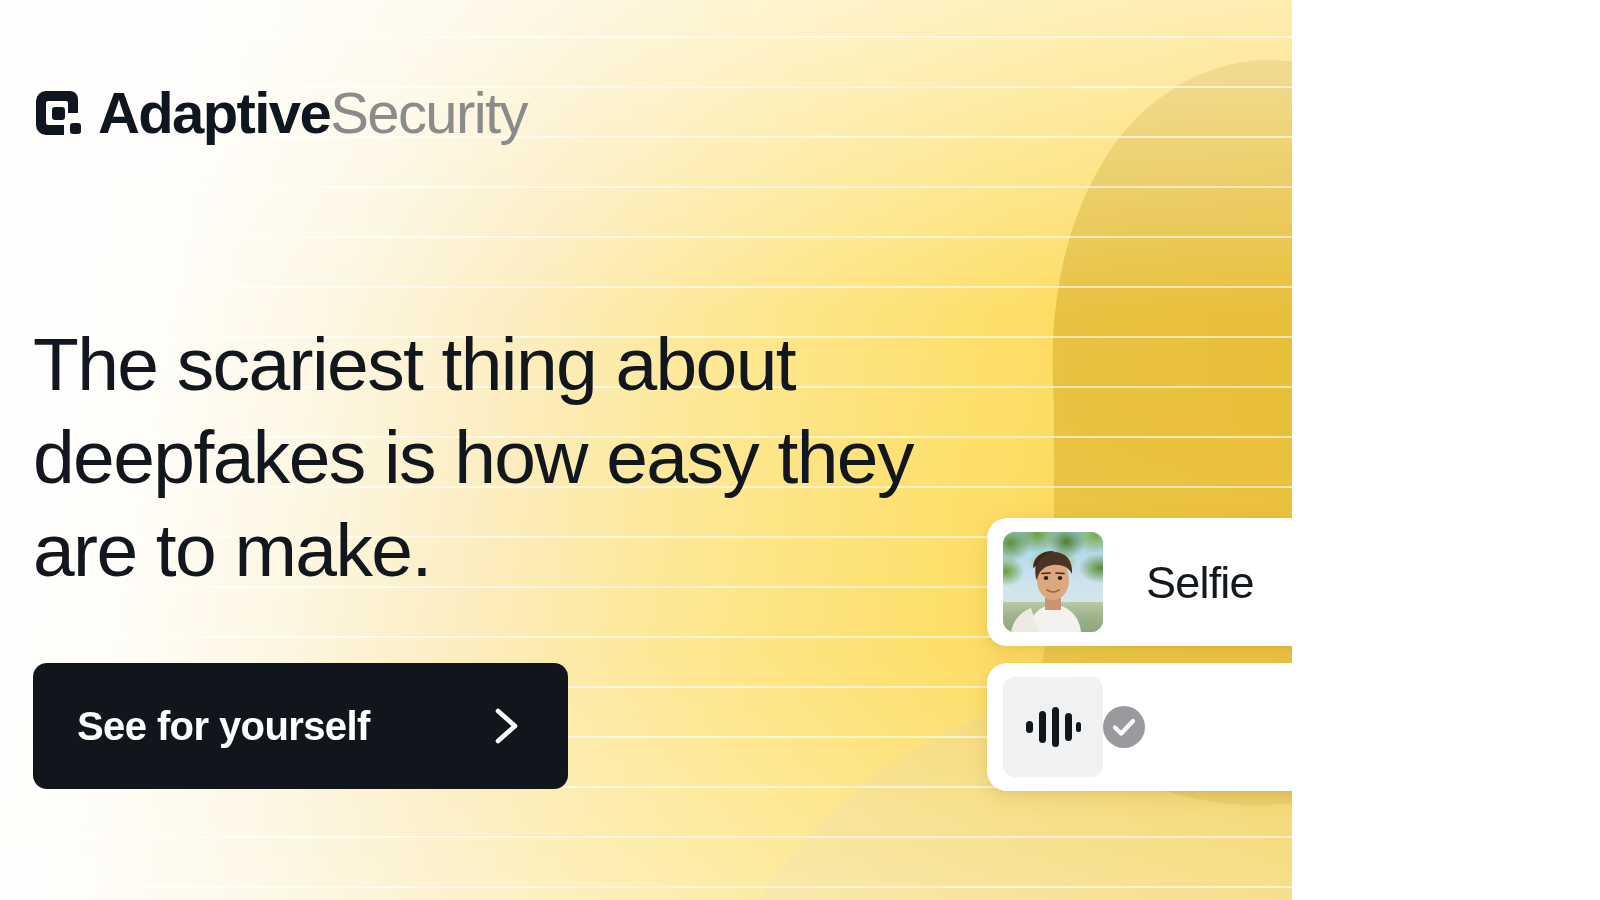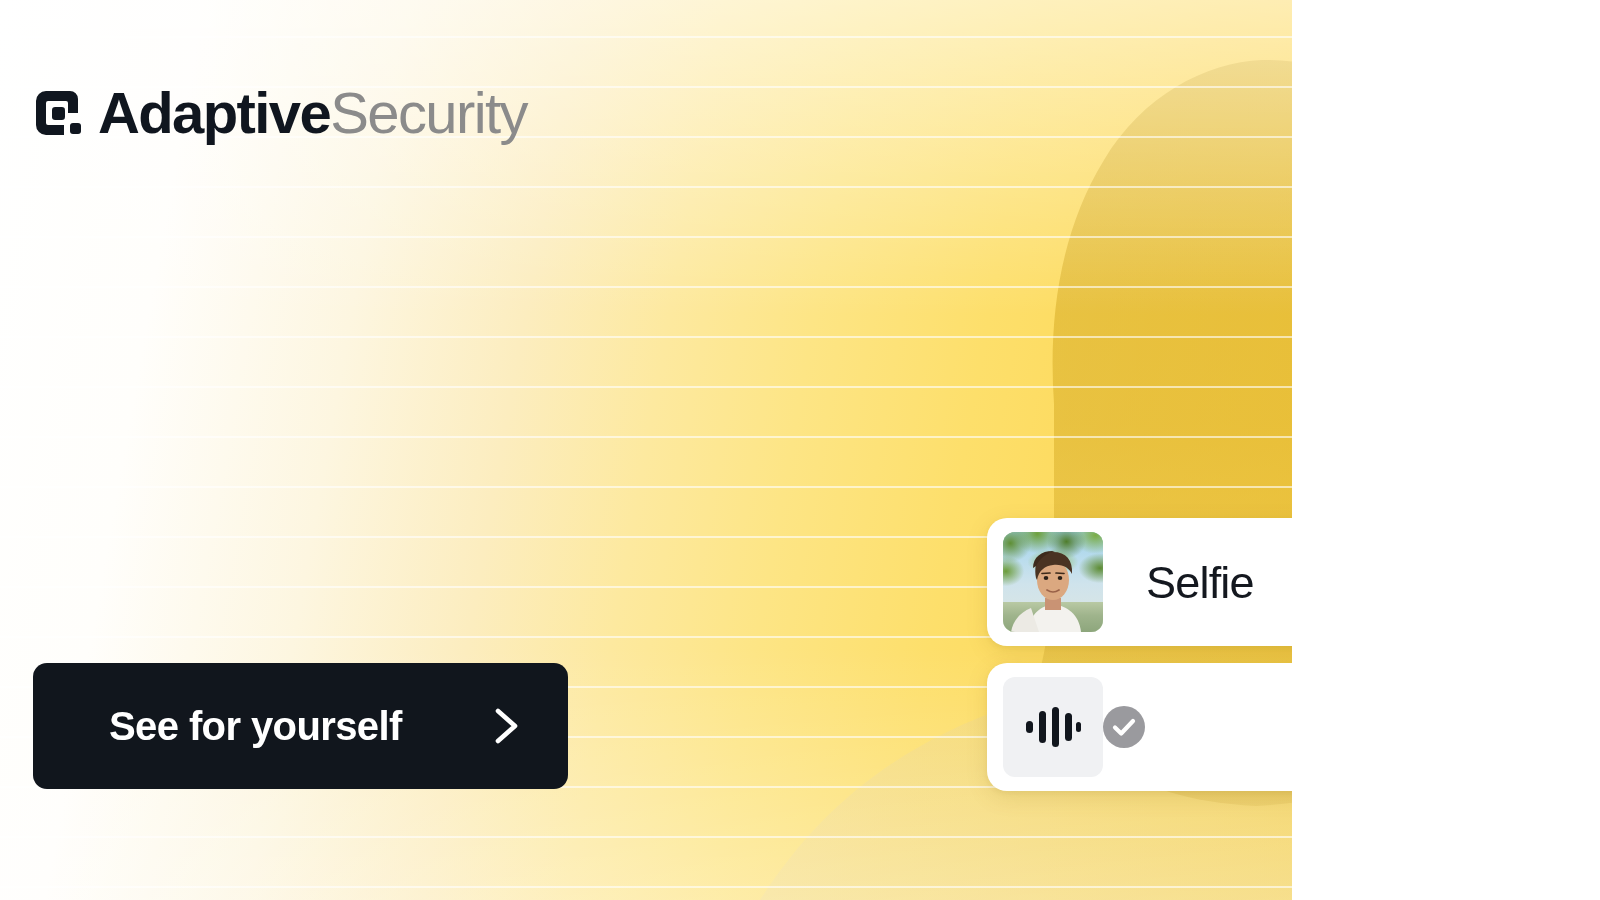--- a/index.html
+++ b/index.html
@@ -96,21 +96,20 @@
     padding:0 44px 0 44px;
     cursor:pointer;
     border:none;
   }
   .cta-label {
     color:#ffffff;
     font-size:40px;
     letter-spacing:-0.6px;
     font-weight:700;
     white-space:nowrap;
-    margin-left:32px;
   }
   .cta-arrow { width:34px; height:40px; display:block; flex:0 0 auto; }
 
   
   .cards {
     position:absolute;
     left:987px; top:518px;
     width:509px;
     display:flex; flex-direction:column;
     gap:17px;
@@ -232,20 +231,21 @@
     <svg class="logo-mark" viewBox="0 0 52 52" aria-hidden="true">
       <path d="M46 26 L46 12 A8 8 0 0 0 38 4 L14 4 A10 10 0 0 0 4 14 L4 38 A10 10 0 0 0 14 48 L32 48 L32 38 L16 38 A2 2 0 0 1 14 36 L14 16 A2 2 0 0 1 16 14 L34 14 A2 2 0 0 1 36 16 L36 26 Z" fill="#10161f"></path>
       <rect x="20" y="20" width="13" height="13" rx="3.2" fill="#10161f"></rect>
       <rect x="38" y="36" width="11" height="11" rx="3" fill="#10161f"></rect>
     </svg>
     <div class="logo-type">
       <span class="adaptive">Adaptive</span><span class="security">Security</span>
     </div>
   </div>
 
+  <h1 class="headline">The scariest thing about deepfakes is how easy they are to make.</h1>
 
   <button class="cta">
     <span class="cta-label">See for yourself</span>
     <svg class="cta-arrow" viewBox="0 0 34 40" aria-hidden="true">
       <path d="M8 5 L25 20 L8 35" fill="none" stroke="#ffffff" stroke-width="4.6" stroke-linecap="round" stroke-linejoin="round"></path>
     </svg>
   </button>
 
   <div class="cards">
 

